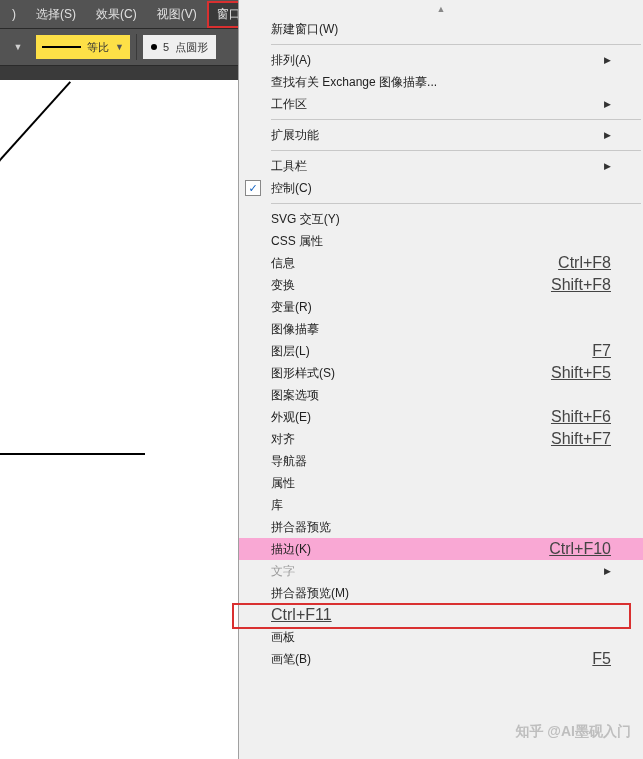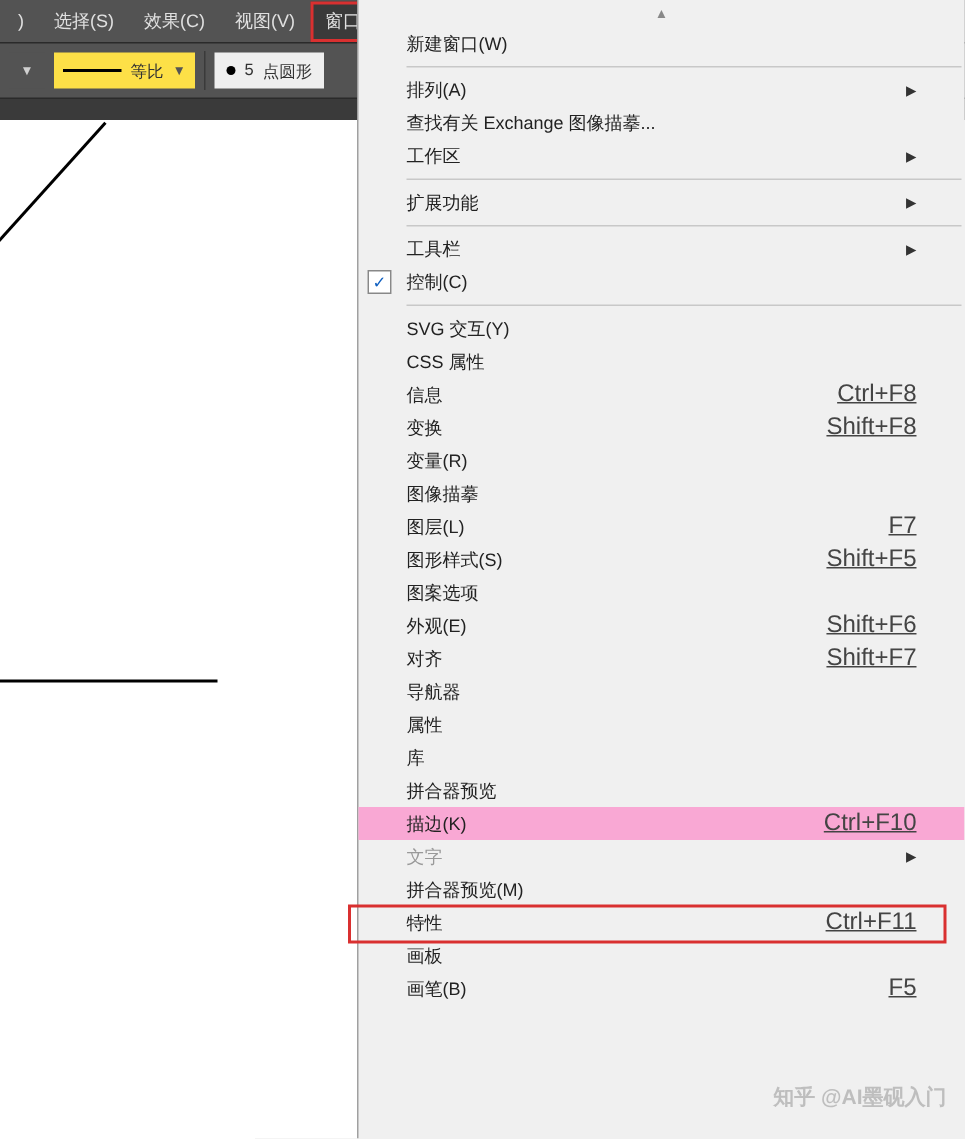--- a/index.html
+++ b/index.html
@@ -293,21 +293,20 @@
         <span class="shortcut">Ctrl+F10</span>
       </div>
       <div class="menu-item disabled">
         <span class="label">文字</span>
         <span class="submenu-arrow">▶</span>
       </div>
       <div class="menu-item">
         <span class="label">拼合器预览(M)</span>
       </div>
       <div class="menu-item">
-        <span class="label">特性</span>
         <span class="shortcut">Ctrl+F11</span>
       </div>
       <div class="menu-item">
         <span class="label">画板</span>
       </div>
       <div class="menu-item">
         <span class="label">画笔(B)</span>
         <span class="shortcut">F5</span>
       </div>
     </div>

